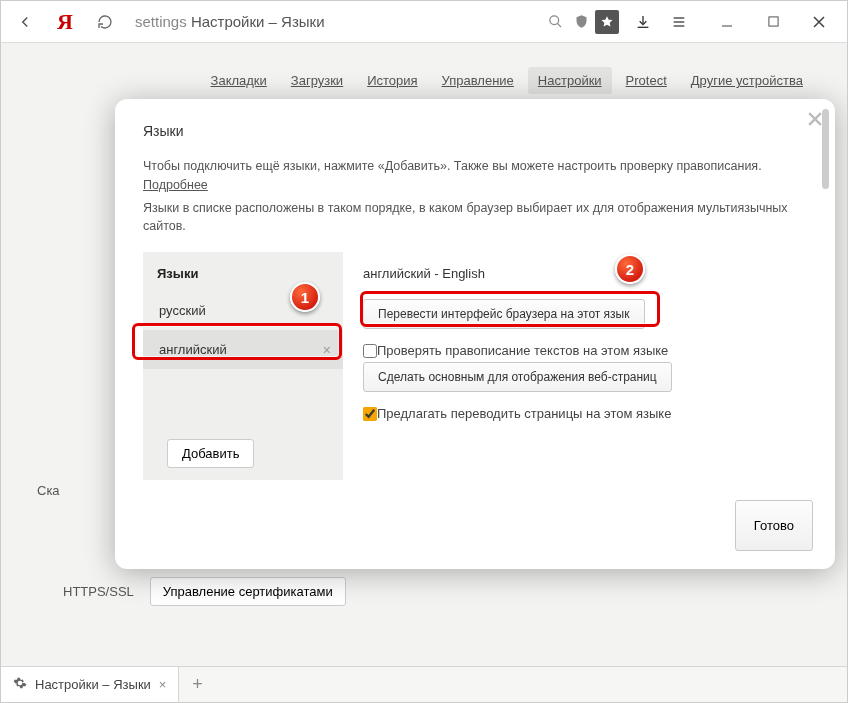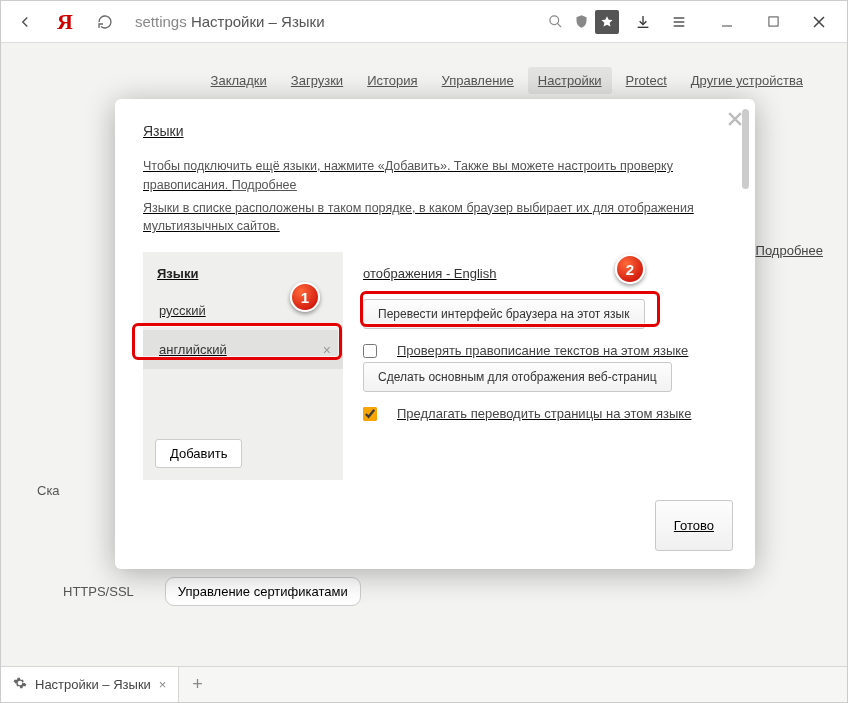--- a/index.html
+++ b/index.html
@@ -18,44 +18,44 @@
 .win-controls div { width: 40px; height: 28px; display: flex; align-items: center; justify-content: center; color: #444; }
 
 
 .bg-page { position: absolute; top: 42px; left: 0; right: 0; bottom: 36px; background: #f3f3f2; }
 .bg-tabs { display: flex; gap: 4px; justify-content: flex-end; padding: 24px 34px 0 0; font-size: 13px; color: #555; }
 .bg-tabs span { padding: 6px 10px; border-radius: 3px; text-decoration: underline; }
 .bg-tabs .active { background: #e2e2e0; }
 .bg-frag-right { position:absolute; right:24px; top:200px; font-size:13px; color:#555;}
 .bg-frag-right a {color:#444;}
 .bg-bottom { position: absolute; bottom: 60px; left: 62px; font-size: 13px; color: #555; display:flex; align-items:center; gap:16px;}
-.bg-bottom .cert-btn { background:#fff; border:1px solid #ccc; padding:6px 12px; border-radius:9px; font-size:13px;margin-left:15px; }
+.bg-bottom .cert-btn { background:#fff; border:1px solid #ccc; padding:6px 12px; border-radius:3px; font-size:13px; }
 .bg-sk { position:absolute; left:36px; top:440px; font-size:13px; color:#555;}
 
 
-.modal { position: absolute; top: 98px; left: 114px; width: 640px; height: 470px; background: #fff; box-shadow: 0 4px 30px rgba(0,0,0,.3); border-radius: 6px; display: flex; flex-direction: column; text-decoration: underline; }
+.modal { position: absolute; top: 98px; left: 114px; width: 720px; height: 470px; background: #fff; box-shadow: 0 4px 30px rgba(0,0,0,.3); border-radius: 12px; display: flex; flex-direction: column; }
 .modal-close { position: absolute; right: 10px; top: 10px; width: 20px; height: 20px; color: #bbb; cursor: pointer; font-size: 18px; display:flex; align-items:center; justify-content:center;}
 .modal-body { flex: 1; padding: 24px 28px 0 28px; overflow: hidden; position: relative; }
 .modal-body h2 { font-size: 14px; font-weight: normal; color: #333; margin-bottom: 18px; }
 .modal-body p { font-size: 12.5px; color: #555; line-height: 1.5; margin-bottom: 4px; }
 .modal-body a { color: #555; }
 .modal-scrollbar { position:absolute; right:6px; top:10px; width:7px; height:80px; background:#ccc; border-radius:4px;}
 
 .lang-panel { display: flex; margin-top: 16px; }
 .lang-list { width: 200px; background: #efefee; min-height: 228px; position: relative; padding-bottom: 44px; }
 .lang-list h3 { font-size: 13px; font-weight: bold; padding: 14px 14px 10px; color: #222; }
 .lang-item { padding: 10px 14px; font-size: 13px; color: #333; cursor: pointer; border: 2px solid transparent; position: relative; }
 .lang-item.selected { background: #e1e1e0; }
 .lang-item .x { position: absolute; right: 10px; top: 50%; transform: translateY(-50%); color: #999; font-size: 14px; }
-.add-btn { position: absolute; bottom: 12px; left: 12px; background: #fff; border: 1px solid #ccc; padding: 6px 14px; font-size: 13px; cursor: pointer; border-radius: 3px; }
+.add-btn { position: absolute; bottom: 12px; left: 24px; background: #fff; border: 1px solid #ccc; padding: 6px 14px; font-size: 13px; cursor: pointer; border-radius: 3px; }
 
 .lang-detail { flex: 1; padding: 14px 6px 0 20px; }
 .lang-detail h4 { font-size: 13px; font-weight: normal; color: #333; margin-bottom: 18px; }
 .opt-btn { display: inline-block; background: linear-gradient(#fdfdfd,#f2f2f2); border: 1px solid #c8c8c8; padding: 7px 14px; font-size: 12px; border-radius: 3px; cursor: pointer; color: #333; }
-.check-row { display: flex; align-items: flex-end; gap: 20px; margin-top: 14px; font-size: 13px; color: #444; }
+.check-row { display: flex; align-items: flex-end; gap: 0; margin-top: 14px; font-size: 13px; color: #444; }
 .check-row input { width: 14px; height: 14px; accent-color: #f7a500; }
 
 .modal-footer { padding: 14px 22px 18px; display: flex; justify-content: flex-end; border-top: none; }
 .done-btn { background: linear-gradient(#fdfdfd,#f0f0f0); border: 1px solid #c8c8c8; padding: 17px 18px; font-size: 13px; border-radius: 3px; cursor: pointer; }
 
 
 .hl { position: absolute; border: 3px solid #e20000; border-radius: 6px; pointer-events: none; box-shadow: 0 0 0 1px rgba(255,255,255,.6) inset; }
 .badge { position: absolute; width: 30px; height: 30px; border-radius: 50%; background: radial-gradient(circle at 35% 30%, #ff6a3a, #c40000); border: 2px solid #fff; box-shadow: 0 2px 4px rgba(0,0,0,.4); color: #fff; font-weight: bold; font-size: 15px; display:flex; align-items:center; justify-content:center; }
 
 
@@ -176,21 +176,21 @@
         <div class="lang-item">
           <span>русский</span>
         </div>
         <div class="lang-item selected">
           <span>английский</span>
           <span class="x">×</span>
         </div>
         <button class="add-btn">Добавить</button>
       </div>
       <div class="lang-detail">
-        <h4>отображения - English</h4>
+        <h4>английский - English</h4>
         <button class="opt-btn">Перевести интерфейс браузера на этот язык</button>
         <label class="check-row">
           <input type="checkbox" style="">
           <span>Проверять правописание текстов на этом языке</span>
         </label>
         <div style="margin-top:4px;">
           <button class="opt-btn">Сделать основным для отображения веб-страниц</button>
         </div>
         <label class="check-row">
           <input type="checkbox" checked="" style="">

